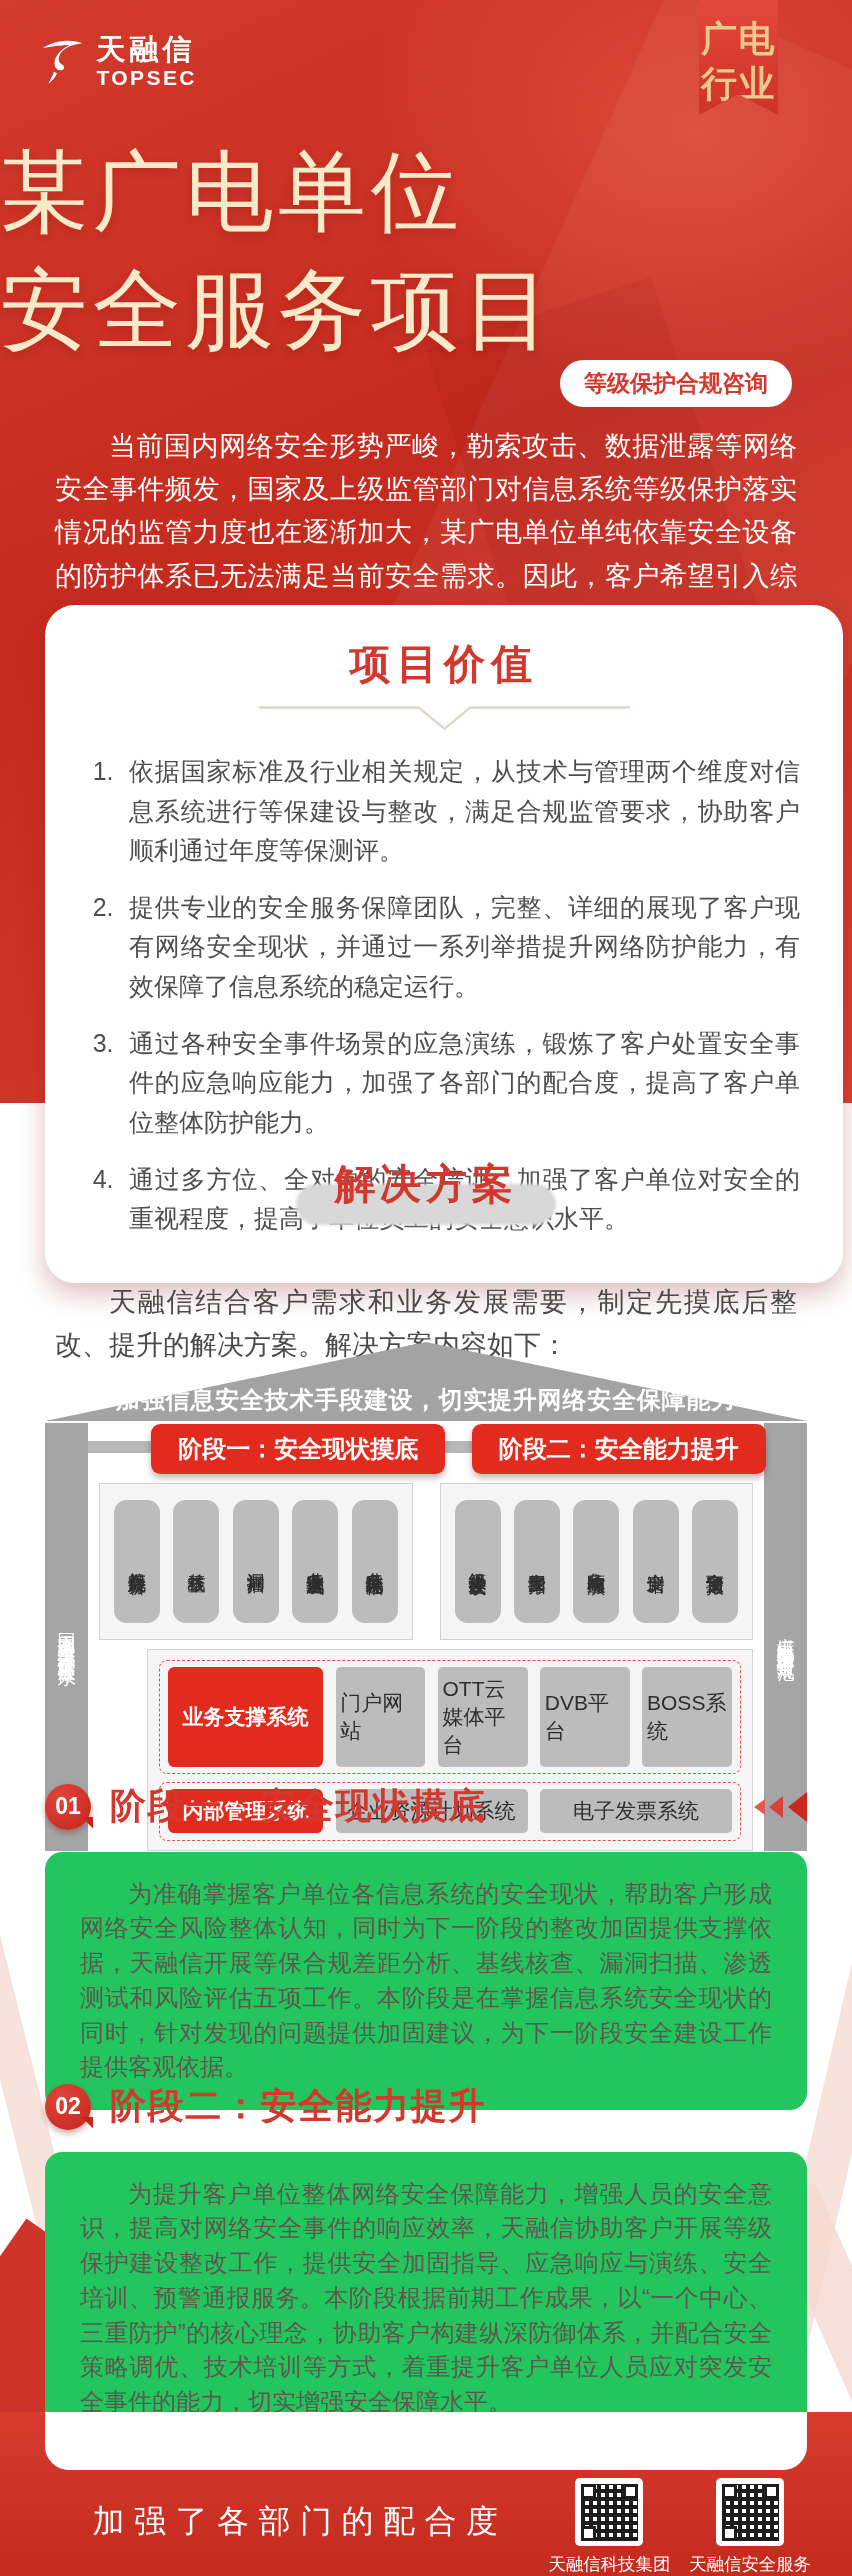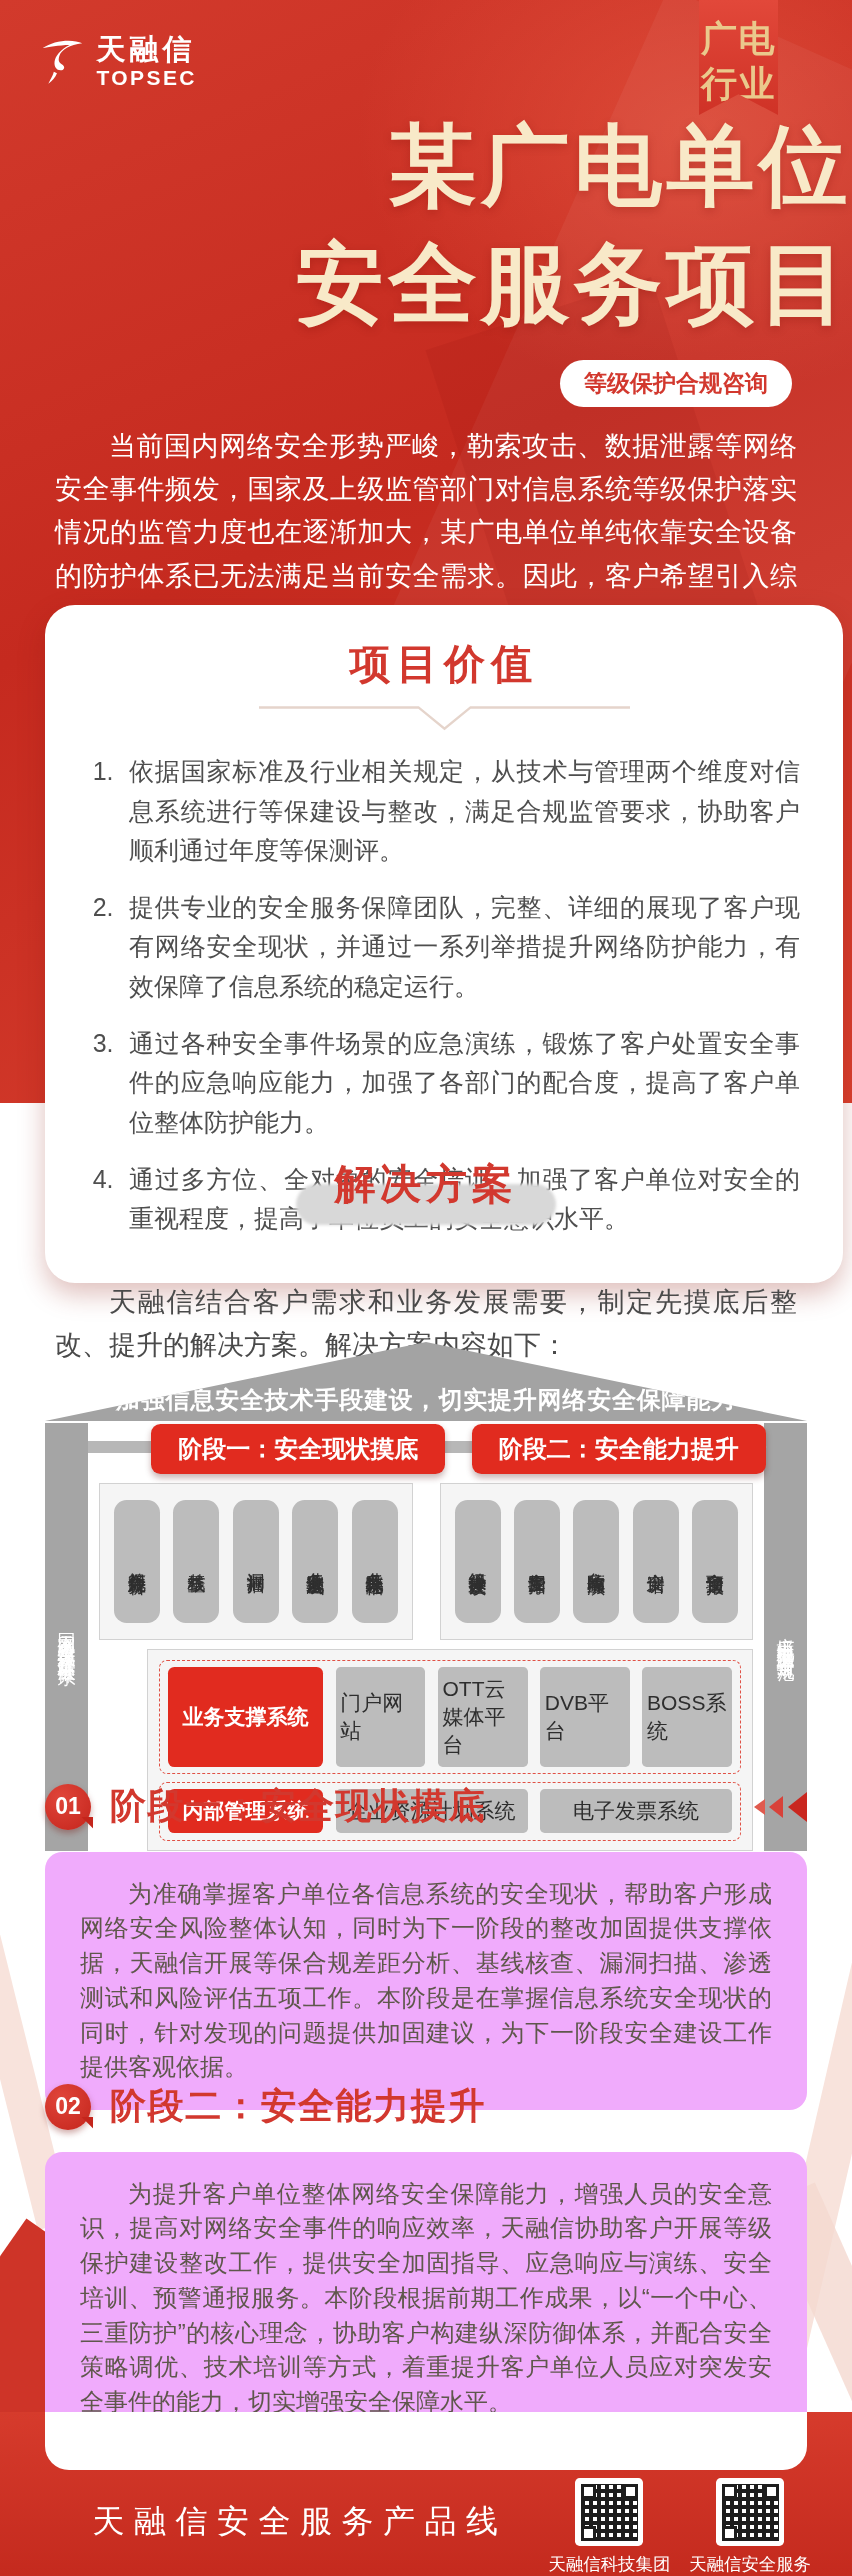--- a/index.html
+++ b/index.html
@@ -28,22 +28,22 @@
   .logo-txt .cn { font-size:29px; font-weight:bold; letter-spacing:4px; line-height:1; }
   .logo-txt .en { font-size:21px; font-weight:bold; letter-spacing:2.4px; line-height:1; margin-top:3.2px; }
 
   .ribbon { position:absolute; top:0; left:699px; width:79px; height:115px; z-index:2;
     background:linear-gradient(180deg,#e2483a,#cf3226);
     clip-path:polygon(0 0,100% 0,100% 100%,50% 82%,0 100%);
     box-shadow:0 4.7px 11px rgba(90,10,5,.4);
     display:flex; flex-direction:column; align-items:center; padding-top:16px;
     color:#eac98c; font-size:36px; font-weight:bold; line-height:1.25; letter-spacing:1.6px; }
 
-  .main-title { position:absolute; top:107px; left:0; width:100%; z-index:2; text-align:right;
-    color:#f8e9c8; font-weight:bold; }
+  .main-title { position:absolute; top:133px; left:0; width:100%; z-index:2; text-align:left;
+    color:#f8e9c8; font-weight:normal; }
   .main-title .ln { font-size:88px; letter-spacing:4.7px; line-height:1.34;
     text-shadow:0 3.2px 8px rgba(120,10,5,.25); }
 
   .tag-pill { position:absolute; top:360px; right:60px; z-index:2;
     background:#ffffff; color:#d2382e; font-size:23px; font-weight:bold;
     padding:8px 24px; border-radius:788px; }
 
   .intro { position:absolute; top:425px; left:55px; width:742px; z-index:2;
     color:#ffffff; font-size:27px; line-height:1.6; text-align:justify; text-indent:2em; }
 
@@ -110,21 +110,21 @@
     color:#fff; font-size:23px; font-weight:bold; display:flex; align-items:center; justify-content:center;
     box-shadow:0 3.2px 6.3px rgba(120,15,8,.35); }
   .num-badge::after { content:""; position:absolute; right:-2.4px; bottom:0.8px; width:12px; height:12px;
     background:#c4251c; clip-path:polygon(0 0,100% 100%,100% 0); }
   .stage-title { color:#d2382e; font-size:36px; font-weight:bold; letter-spacing:1.6px; }
   .back-arrows { margin-left:auto; display:flex; align-items:center; gap:4.7px; }
   .tri { width:0; height:0; border-style:solid; border-color:transparent; }
   .tri.sm { border-width:8.7px 11px 8.7px 0; border-right-color:#e05a4e; }
   .tri.md { border-width:11px 14px 11px 0; border-right-color:#d8423a; }
   .tri.lg { border-width:15px 19px 15px 0; border-right-color:#c9271f; }
-  .stage-body { margin-top:20.5px; background:#f0abfc; border-radius:17.4px; padding:25px 35px;
+  .stage-body { margin-top:20.5px; background:#22c55e; border-radius:17.4px; padding:25px 35px;
     color:#5f574c; font-size:24px; line-height:1.45; text-align:justify; text-indent:2em; }
 
   
   .footer { position:absolute; top:2412px; left:0; width:852px; height:164px; z-index:3;
     background:linear-gradient(180deg,#d63b2c,#c42a1e); }
   .white-tab { position:absolute; top:0; left:45px; width:762px; height:58px;
     background:#ffffff; border-radius:0 0 24px 24px; }
   .footer-title { position:absolute; top:88px; left:0; width:600px; text-align:center;
     color:#ffffff; font-size:32px; letter-spacing:9.5px; }
   .qr-group { position:absolute; top:66px; right:41px; display:flex; gap:19px; }
@@ -260,21 +260,21 @@
   <div class="stage s2">
     <div class="stage-head">
       <div class="num-badge">02</div>
       <div class="stage-title">阶段二：安全能力提升</div>
     </div>
     <div class="stage-body">为提升客户单位整体网络安全保障能力，增强人员的安全意识，提高对网络安全事件的响应效率，天融信协助客户开展等级保护建设整改工作，提供安全加固指导、应急响应与演练、安全培训、预警通报服务。本阶段根据前期工作成果，以“一个中心、三重防护”的核心理念，协助客户构建纵深防御体系，并配合安全策略调优、技术培训等方式，着重提升客户单位人员应对突发安全事件的能力，切实增强安全保障水平。</div>
   </div>
 
   <div class="footer">
     <div class="white-tab"></div>
-    <div class="footer-title">天融信安全服务产品线</div>
+    <div class="footer-title">加强了各部门的配合度</div>
     <div class="qr-group">
       <div class="qr">
         <div class="qr-box">
           <div class="qr-pattern">
             <span class="finder tl"></span>
               <span class="finder tr"></span>
               <span class="finder bl"></span>
           </div>
         </div>
         <div class="qr-label">天融信科技集团</div>

